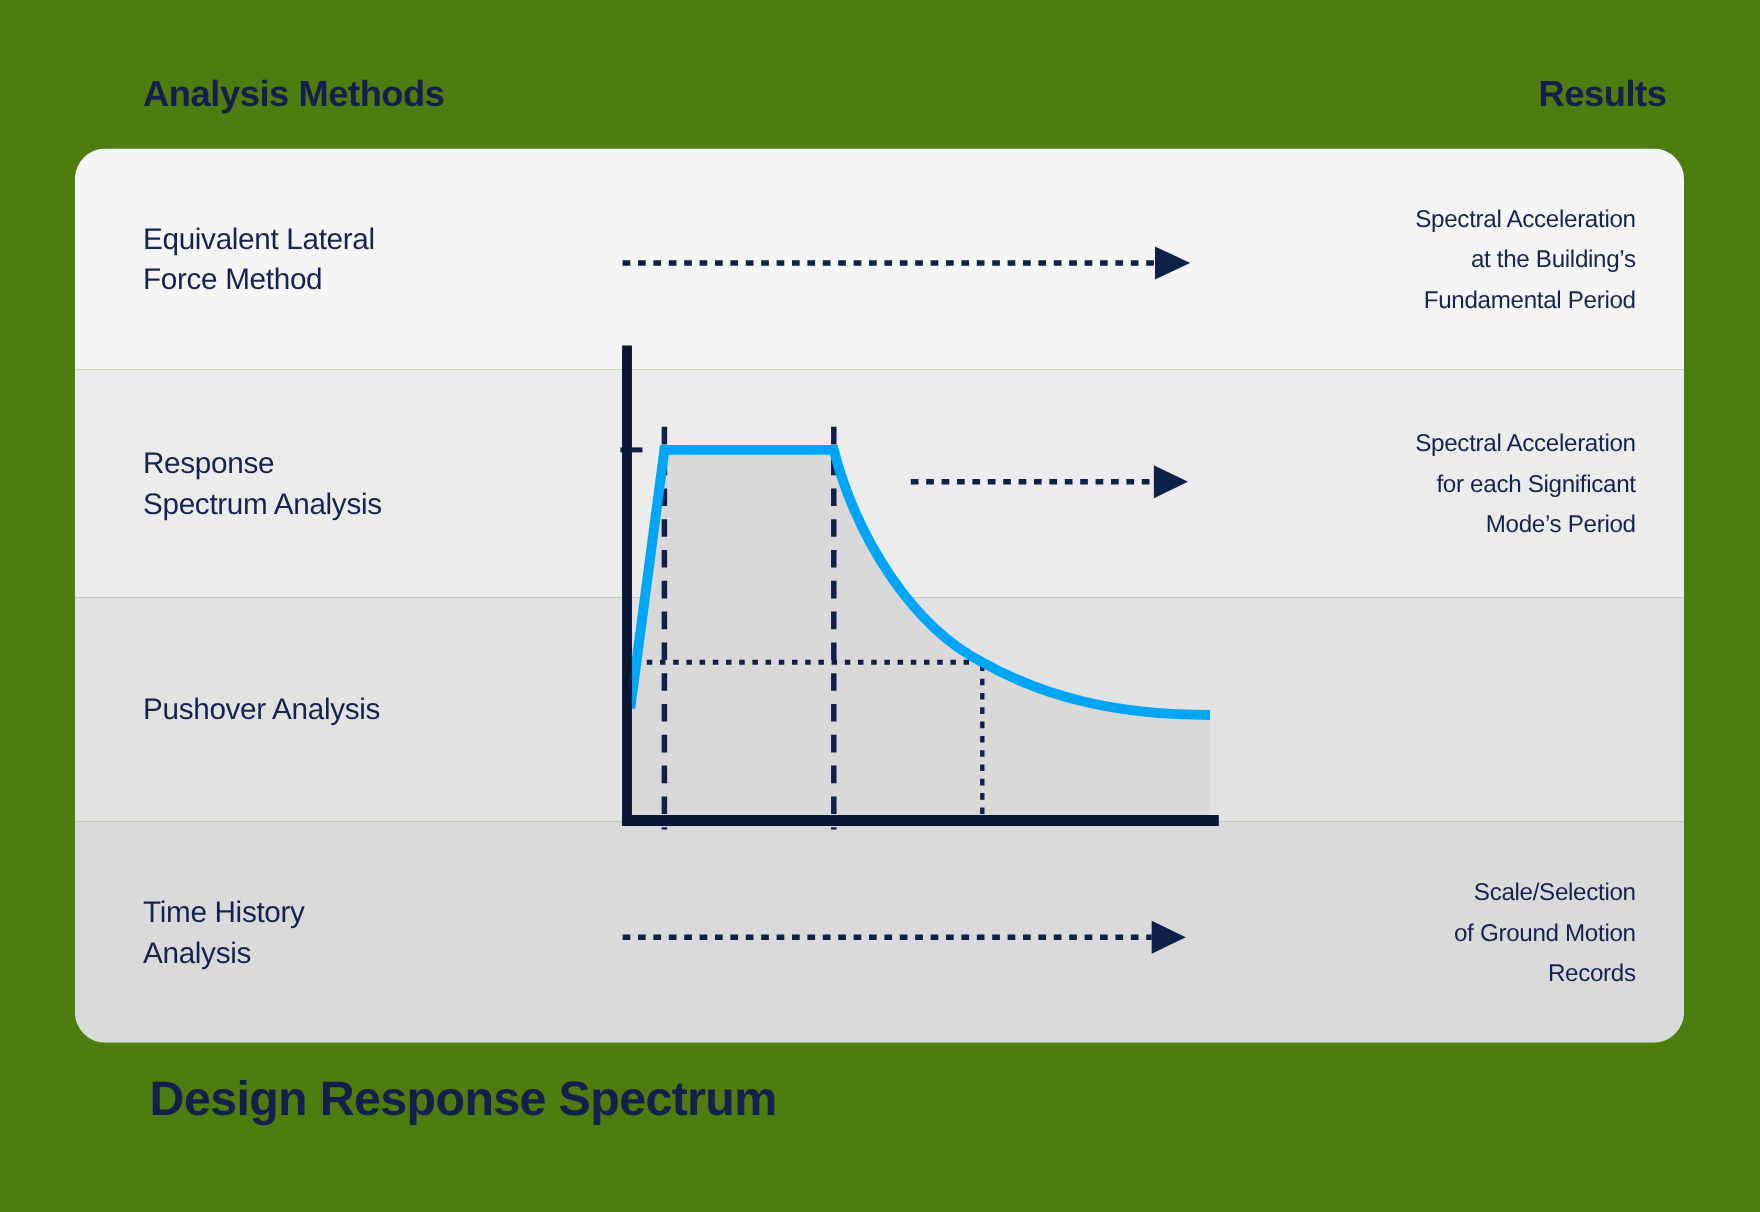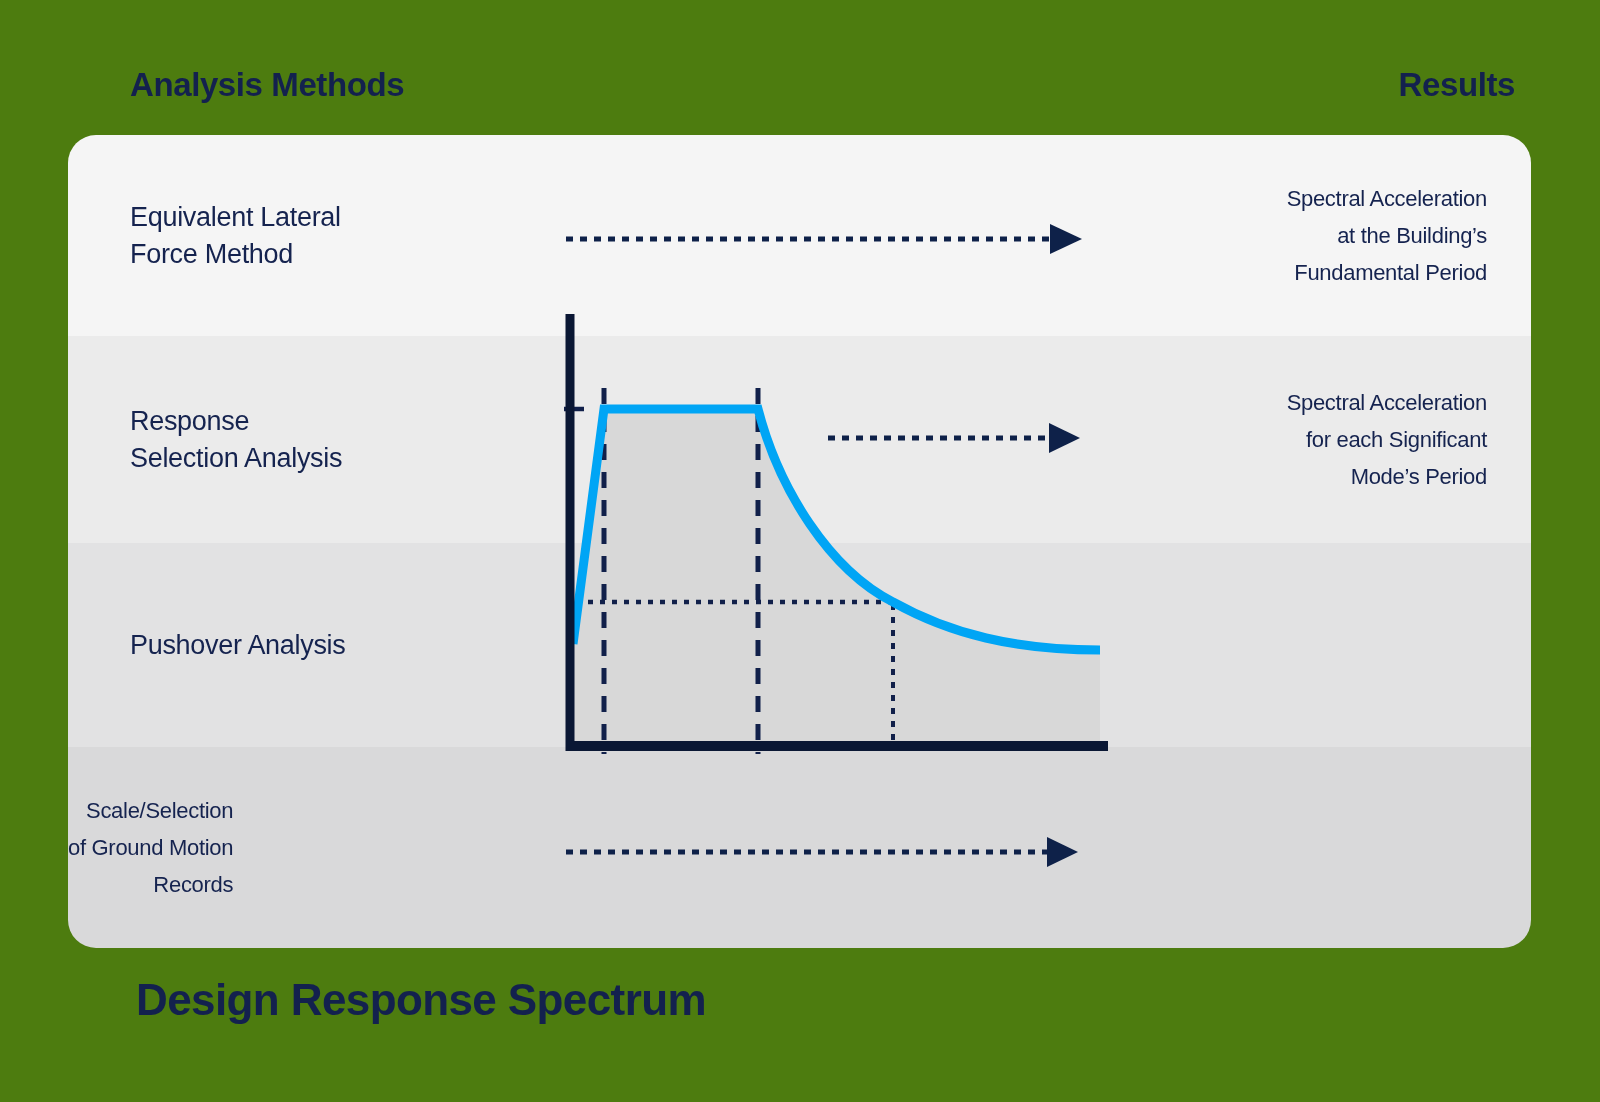--- a/index.html
+++ b/index.html
@@ -60,29 +60,31 @@
   <div class="bands">
     <div class="band band-1">
       <div class="method">Equivalent Lateral
 Force Method</div>
       <div class="result">Spectral Acceleration
 at the Building’s
 Fundamental Period</div>
     </div>
     <div class="band band-2">
       <div class="method">Response
-Selection Analysis</div>
+Spectrum Analysis</div>
       <div class="result">Spectral Acceleration
 for each Significant
 Mode’s Period</div>
     </div>
     <div class="band band-3">
       <div class="method">Pushover Analysis</div>
     </div>
     <div class="band band-4">
+      <div class="method">Time History
+Analysis</div>
       <div class="result">Scale/Selection
 of Ground Motion
 Records</div>
     </div>
   </div>
 
   <svg class="overlay" viewBox="0 0 1600 1102" xmlns="http://www.w3.org/2000/svg">
 
     <g>
       <line x1="566" y1="239" x2="1050" y2="239" stroke="#0e2149" stroke-width="5" stroke-dasharray="7 7"></line>

